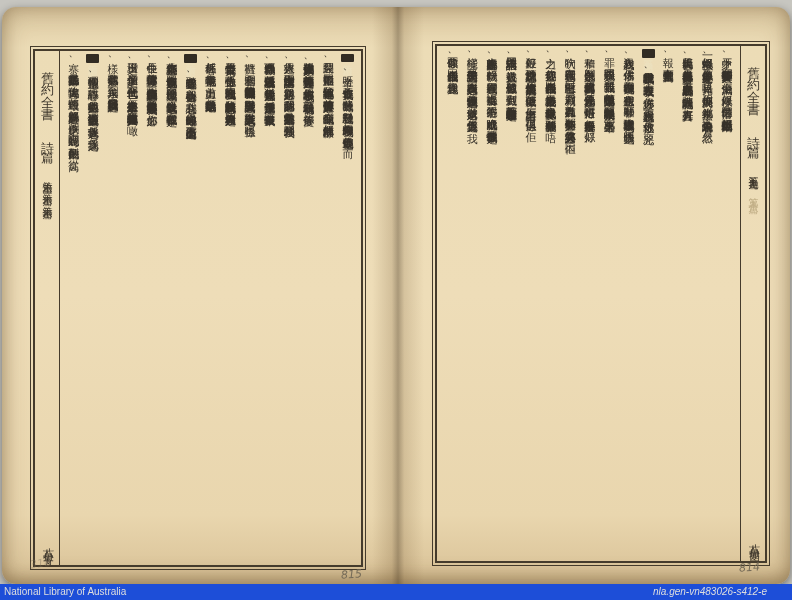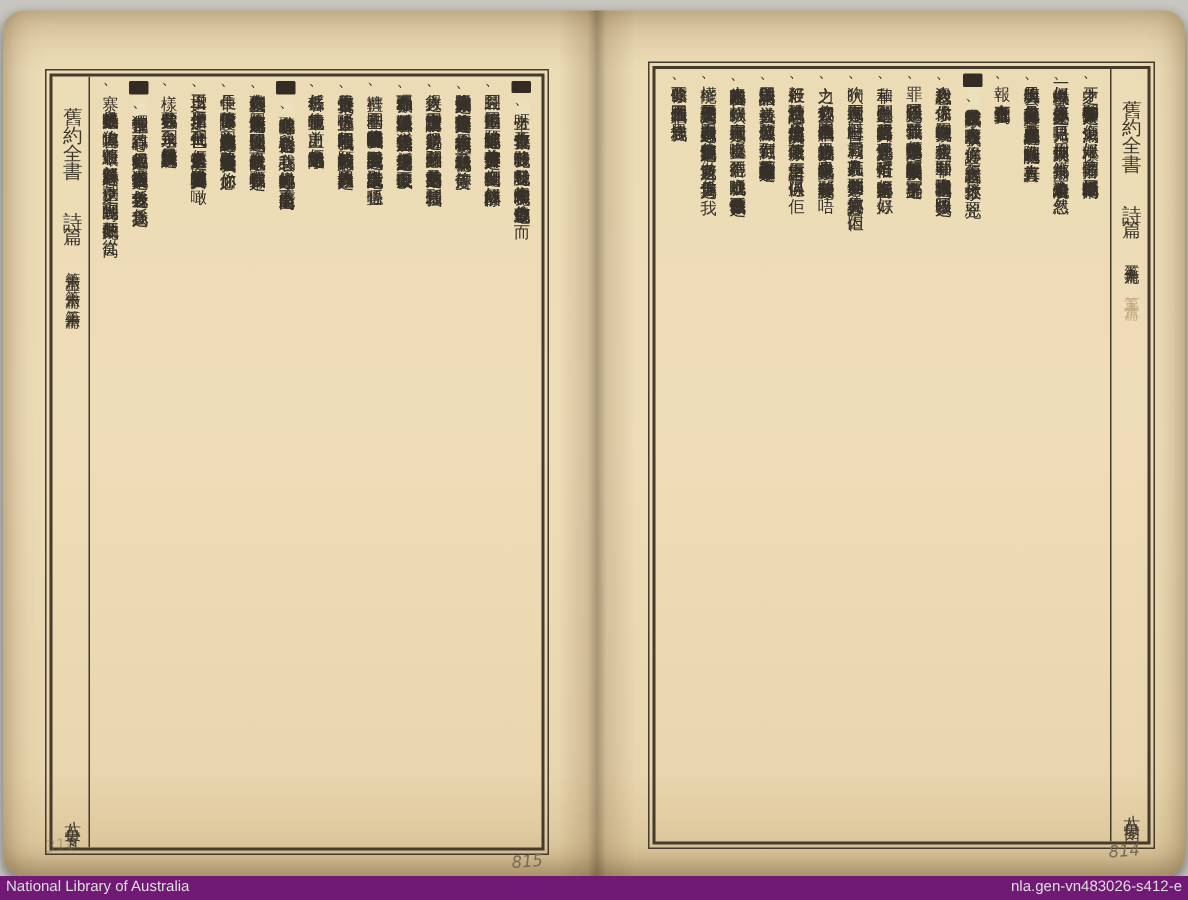--- a/index.html
+++ b/index.html
@@ -56,27 +56,27 @@
     padding:2px 1px;margin-bottom:5px;border-radius:1px;
   }
   
   .pencil{
     position:absolute;font-family:"DejaVu Sans","Liberation Sans",sans-serif;
     font-style:italic;color:#756b58;font-size:11px;transform:rotate(-4deg);
   }
   .pencil.faint{opacity:.38;transform:rotate(-8deg);}
   
   .bottom-bar{
-    position:absolute;left:0;top:584px;width:792px;height:16px;background:#701a75;
+    position:absolute;left:0;top:584px;width:792px;height:16px;background:#1d4ed8;
     display:flex;align-items:center;justify-content:space-between;
     font-family:"Liberation Sans","DejaVu Sans",sans-serif;
   }
   .bottom-bar span{color:#dedede;font-size:10px;line-height:16px;}
   .lib-label{padding-left:4px;}
-  .id-label{padding-right:4px;color:#cfcfcf;}
+  .id-label{padding-right:25px;color:#cfcfcf;font-style:italic;}
 </style>
 </head>
 <body>
 
 <div class="book"></div>
 <div class="gutter"></div>
 
 <div class="frame frame-left">
   <div class="frame-inner">
     <div class="head-col at-left">

